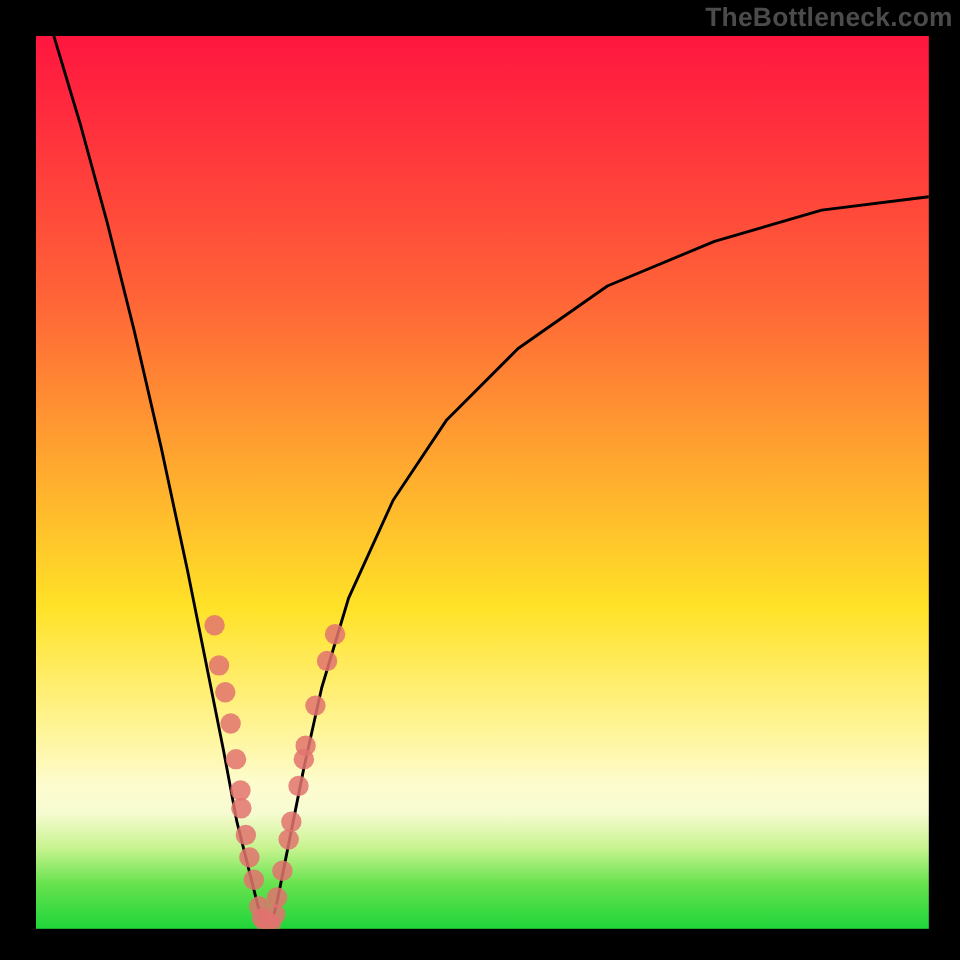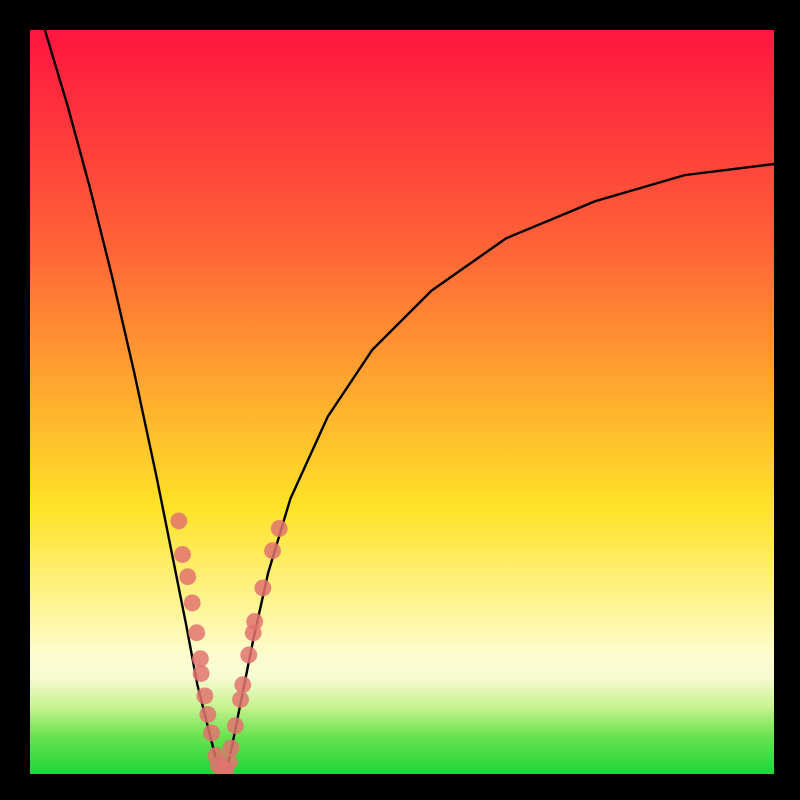--- a/index.html
+++ b/index.html
@@ -85,13 +85,14 @@
           <circle cx="212.78" cy="654.72" r="8.5" fill="#e2736e" fill-opacity="0.85" stroke="#e2736e" stroke-width="0"></circle>
           <circle cx="218.74" cy="624.96" r="8.5" fill="#e2736e" fill-opacity="0.85" stroke="#e2736e" stroke-width="0"></circle>
           <circle cx="223.20" cy="602.64" r="8.5" fill="#e2736e" fill-opacity="0.85" stroke="#e2736e" stroke-width="0"></circle>
           <circle cx="224.69" cy="591.48" r="8.5" fill="#e2736e" fill-opacity="0.85" stroke="#e2736e" stroke-width="0"></circle>
           <circle cx="232.87" cy="558.00" r="8.5" fill="#e2736e" fill-opacity="0.85" stroke="#e2736e" stroke-width="0"></circle>
           <circle cx="242.54" cy="520.80" r="8.5" fill="#e2736e" fill-opacity="0.85" stroke="#e2736e" stroke-width="0"></circle>
           <circle cx="249.24" cy="498.48" r="8.5" fill="#e2736e" fill-opacity="0.85" stroke="#e2736e" stroke-width="0"></circle>
         </g>
     </svg>
   </div>
+  <div class="watermark">TheBottleneck.com</div>
 </div>
 
 </body></html>

